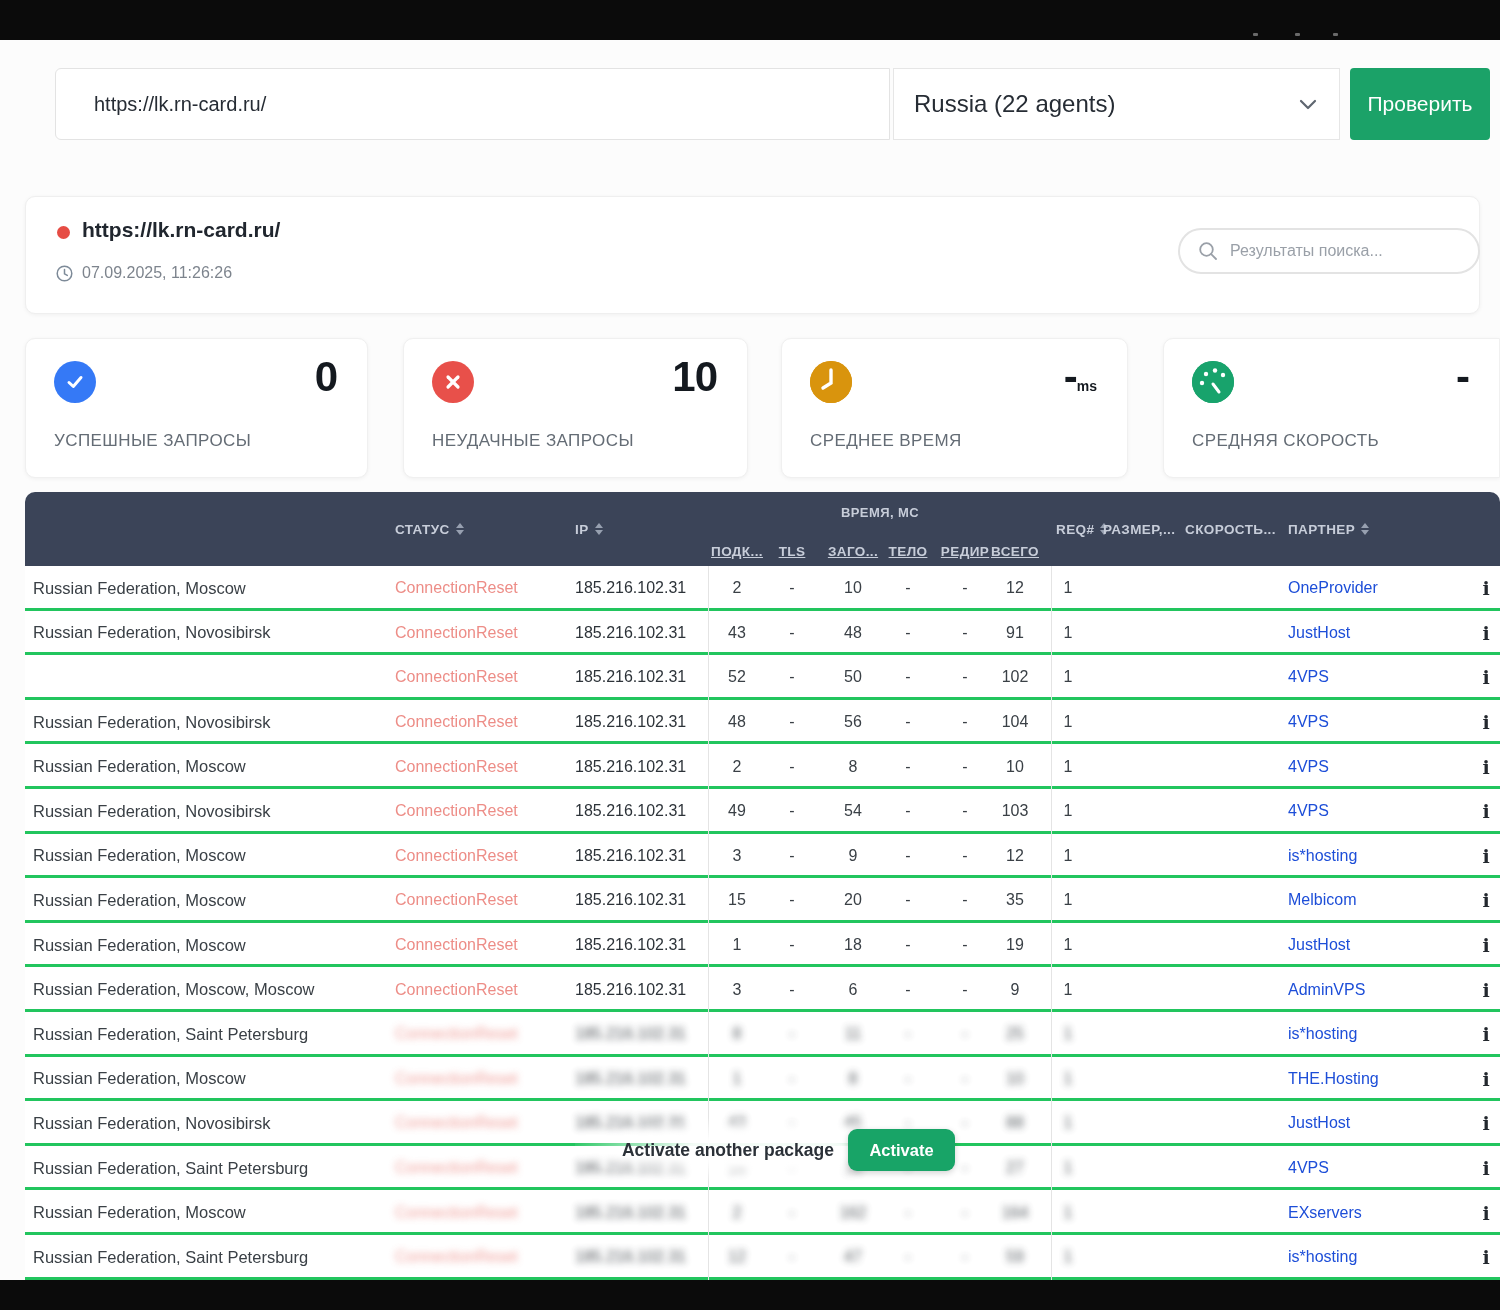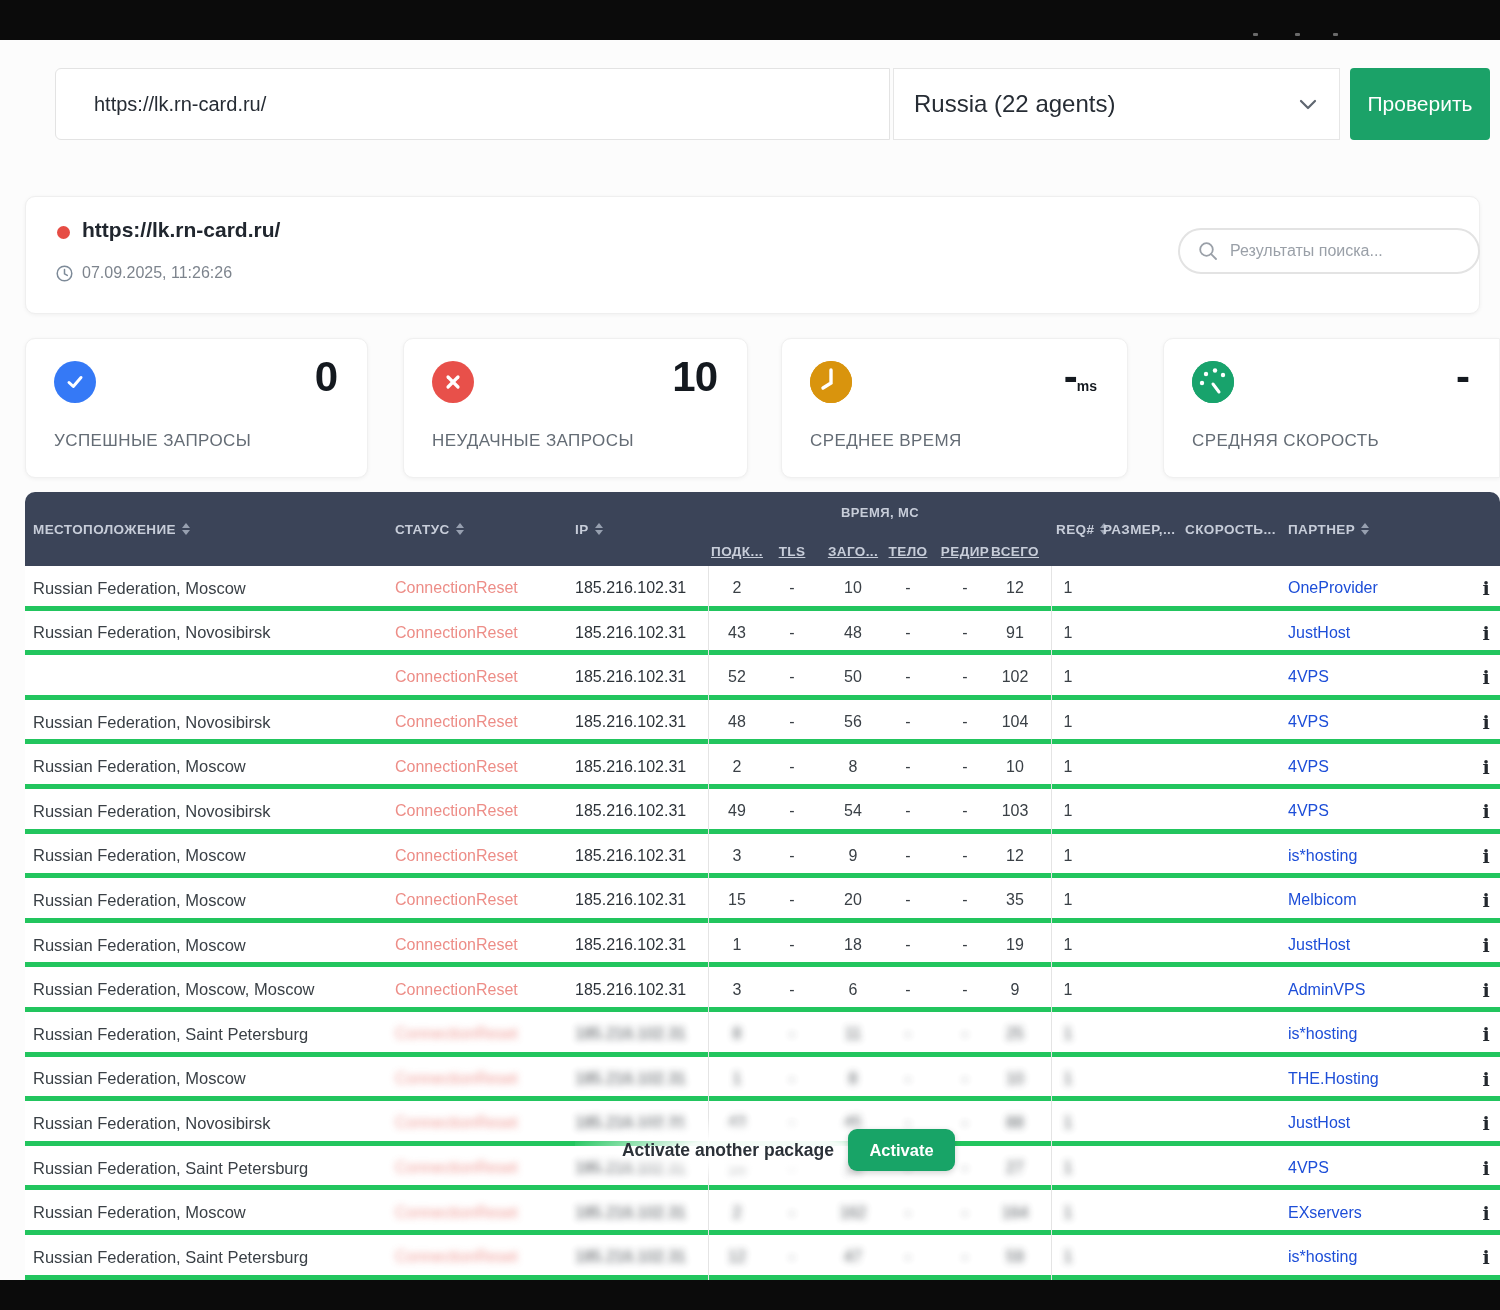--- a/index.html
+++ b/index.html
@@ -64,21 +64,21 @@
   .h-sub { top:22px;text-decoration:underline; }
   .group-label { position:absolute; left:660px; top:13px; width:390px; text-align:center;
     font-size:13px; }
   .sort { display:inline-flex; flex-direction:column; margin-left:6px; gap:2px; }
   .sort b { display:block; width:0; height:0; border-left:4px solid transparent;
     border-right:4px solid transparent; }
   .sort .up { border-bottom:5px solid #97a0b0; }
   .sort .dn { border-top:5px solid #97a0b0; }
 
   .tbl-body { position:relative; background:#fff; }
-  .row { position:relative; height:44.6px; border-bottom:5px solid #22c55e; background:#fff; }
+  .row { position:relative; height:44.6px; border-bottom:3px solid #22c55e; background:#fff; }
   .cell { position:absolute; top:0; height:44.6px; display:flex; align-items:center;
     font-size:16px; color:#3a4046; white-space:nowrap; }
   .c-loc     { left:8px; font-size:16.5px; }
   .c-status  { left:370px; color:#ed8d87; }
   .c-ip      { left:550px; color:#2d3339; }
   .c-n { justify-content:center; }
   .c-connect { left:682px;  width:60px; }
   .c-tls     { left:737px;  width:60px; }
   .c-headers { left:798px;  width:60px; }
   .c-body    { left:853px;  width:60px; }
@@ -186,27 +186,20 @@
         <circle cx="31" cy="14" r="2.2" fill="#fff"></circle>
         <line x1="21" y1="23" x2="27" y2="31" stroke="#fff" stroke-width="3" stroke-linecap="round"></line>
       </svg>
   </span>
   <span class="stat-value">-</span>
   <span class="stat-label">СРЕДНЯЯ СКОРОСТЬ</span>
 </div>
 
 <div class="abs tbl">
   <div class="tbl-head">
-    <div class="h" style="left:8px;">
-      <span>МЕСТОПОЛОЖЕНИЕ</span>
-        <span class="sort">
-          <b class="up"></b>
-          <b class="dn"></b>
-        </span>
-    </div>
     <div class="h" style="left:370px;">
       <span>СТАТУС</span>
         <span class="sort">
           <b class="up"></b>
           <b class="dn"></b>
         </span>
     </div>
     <div class="h" style="left:550px;">
       <span>IP</span>
         <span class="sort">

